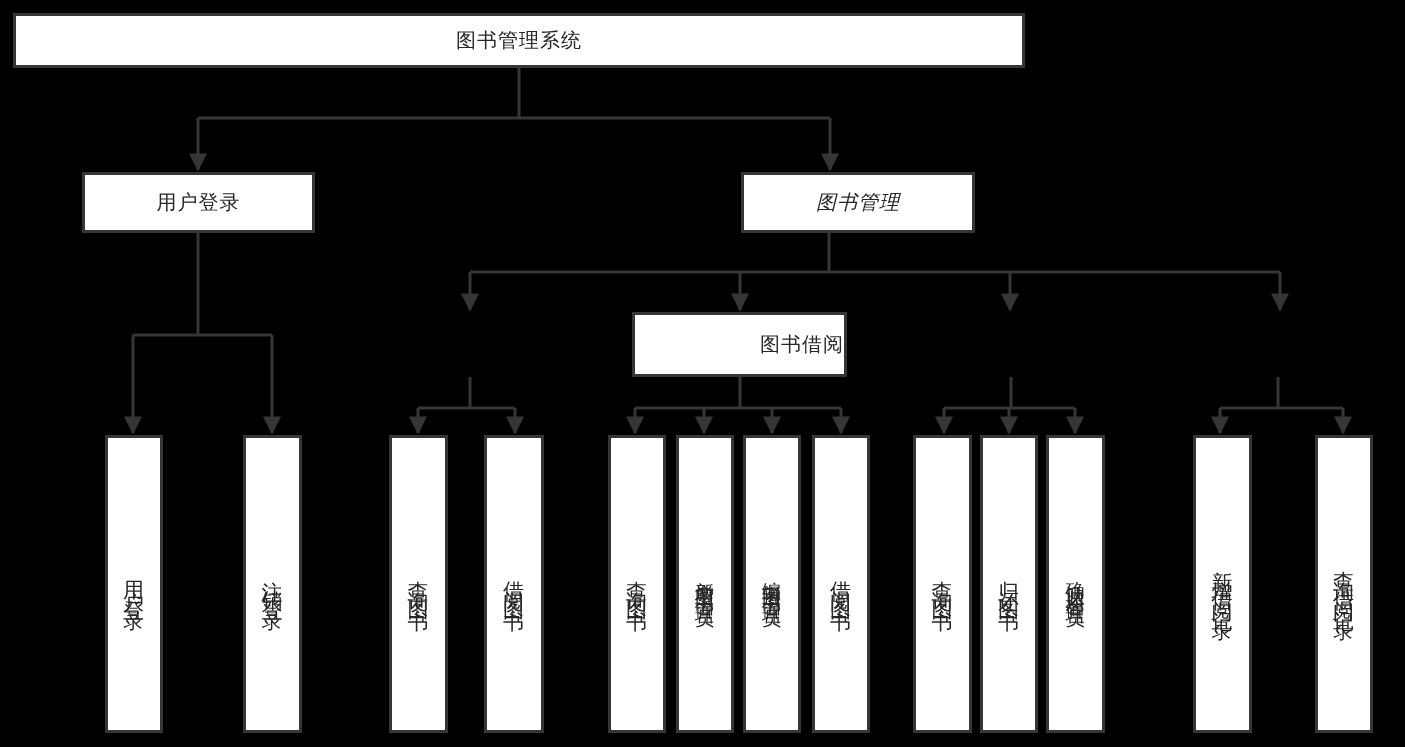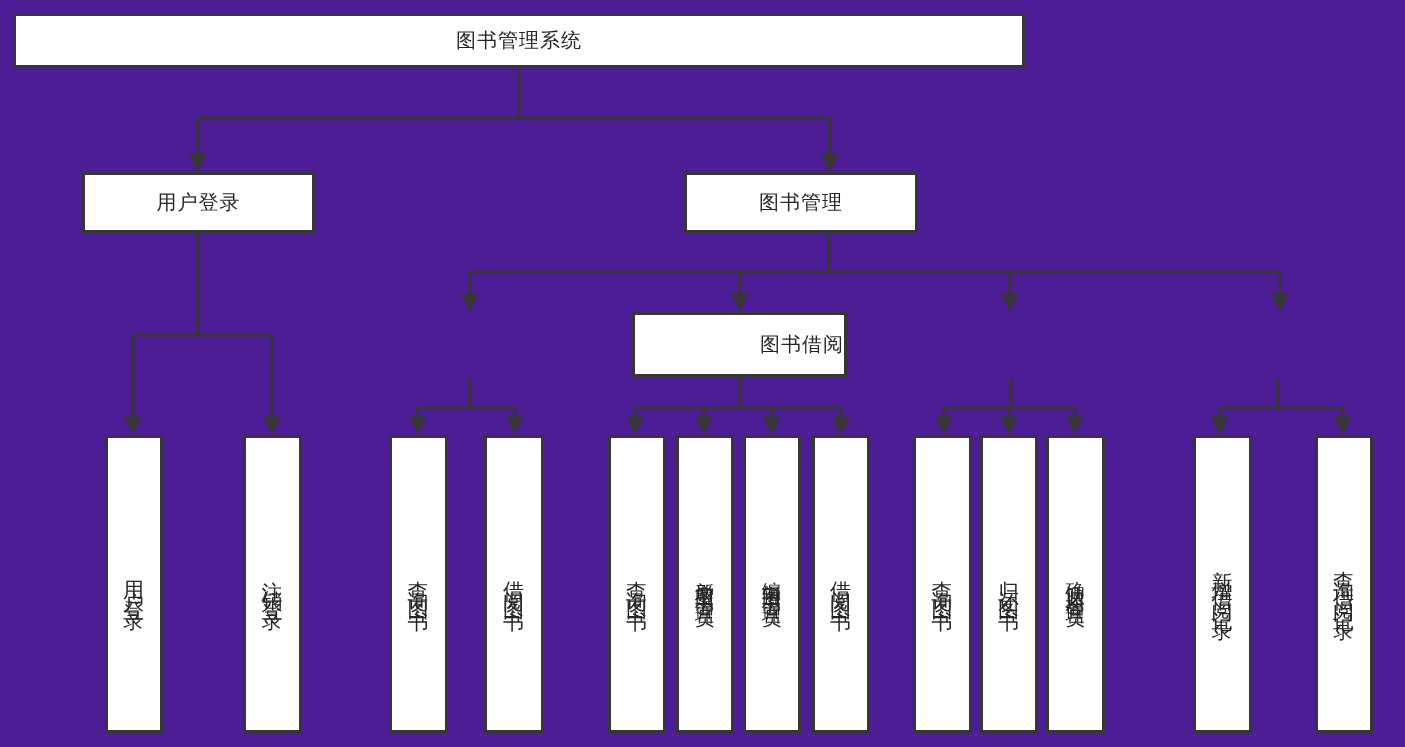--- a/index.html
+++ b/index.html
@@ -1,20 +1,20 @@
 <!DOCTYPE html>
 <html><head>
 <meta charset="utf-8">
 <style>
   html, body { margin: 0; padding: 0; background: #ffffff; }
   #canvas {
     position: relative;
     width: 1405px;
     height: 747px;
-    background: #4c1d95;
+    background: #000000;
     font-family: "Liberation Sans", sans-serif;
     overflow: hidden;
   }
   #wires { position: absolute; left: 0; top: 0; width: 1405px; height: 747px; }
   .ln { stroke: #363636; stroke-width: 3; fill: none; }
   .ar { stroke: #363636; stroke-width: 3; fill: none; }
   .box {
     position: absolute;
     box-sizing: border-box;
     background: #ffffff;
@@ -86,21 +86,21 @@
     <path class="ar" d="M1343 408 V433" marker-end="url(#arrow)"></path>
   </svg>
 
   <div class="box" style="left:13px; top:13px; width:1012px; height:55px;">
     <span>图书管理系统</span>
   </div>
 
   <div class="box" style="left:82px; top:172px; width:233px; height:61px;">
     <span>用户登录</span>
   </div>
-  <div class="box" style="left:684px; top:172px; width:234px; height:61px;">
+  <div class="box" style="left:741px; top:172px; width:234px; height:61px;font-style:italic;">
     <span>图书管理</span>
   </div>
 
   <div class="box" style="left:632px; top:312px; width:215px; height:65px;justify-content:flex-end;">
     <span>图书借阅</span>
   </div>
 
   <div class="box leaf" style="left:105px; top:435px; width:58px; height:298px;">
     <span class="v-label">用户登录</span>
   </div>

